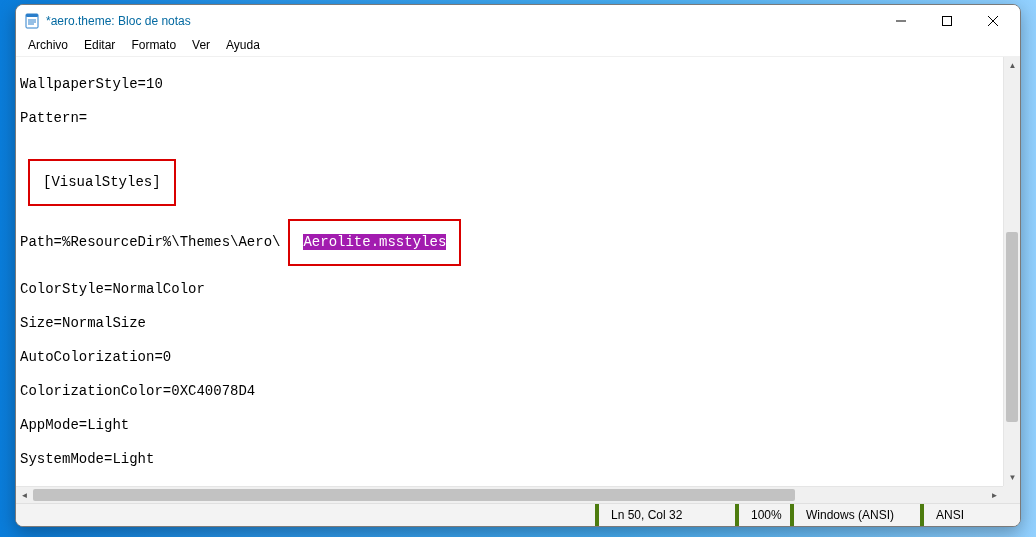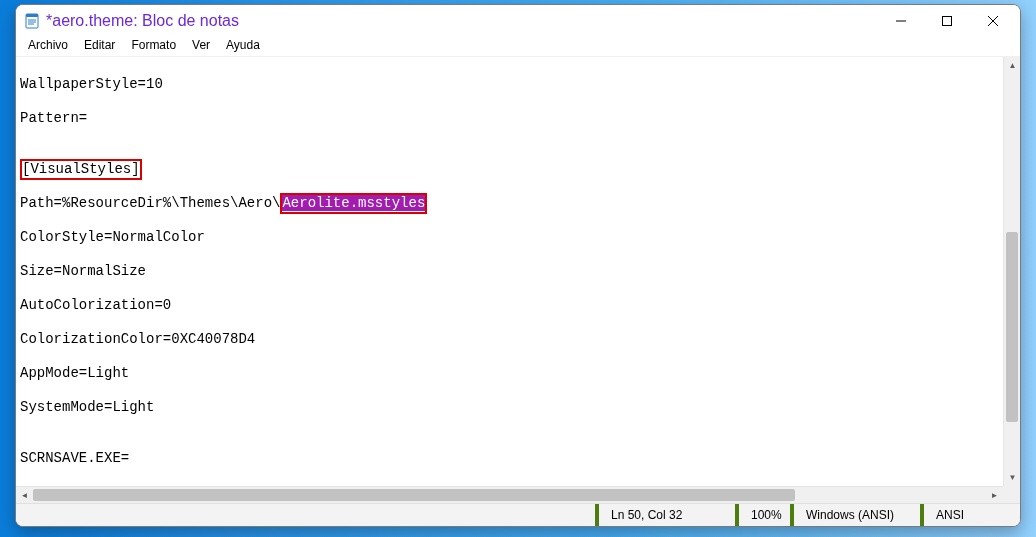--- a/index.html
+++ b/index.html
@@ -33,22 +33,22 @@
     flex: 0 0 auto;
   }
   .titlebar .icon {
     width: 16px; height: 16px;
     margin-right: 6px;
     display: inline-flex;
     align-items: center; justify-content: center;
   }
   .titlebar .title {
     flex: 1;
-    font-size: 16px;
-    color: #6d28d9;
+    font-size: 12px;
+    color: #0369a1;
   }
   .titlebar .controls { display: flex; }
   .titlebar .ctrl {
     width: 46px; height: 30px;
     display: flex; align-items: center; justify-content: center;
     color: #000;
   }
   .titlebar .ctrl svg { stroke: #000; }
   
   .menubar {
@@ -79,22 +79,22 @@
     line-height: 17px;
     color: #000;
     white-space: pre;
     overflow: hidden;
     background: #fff;
   }
   .editor .line { display: block; }
   .editor .annot-box {
     display: inline-block;
     border: 2px solid #d90000;
-    margin: -2px 0;
-    padding: 0;
+    margin: -2px 8px;
+    padding: 13px;
   }
   .editor .sel {
     background: #a21caf;
     color: #fff;
   }
   
   .vscroll {
     position: absolute;
     top: 0; right: 0; bottom: 17px;
     width: 17px;

